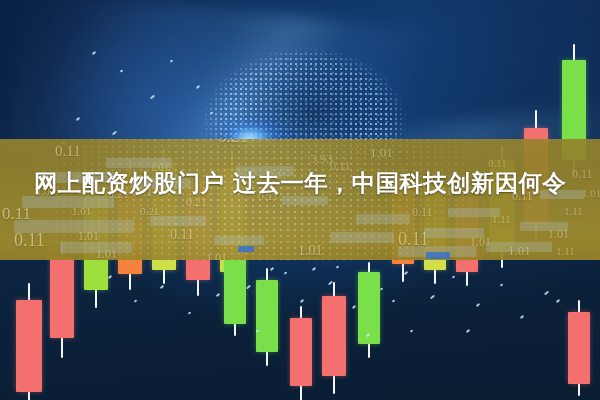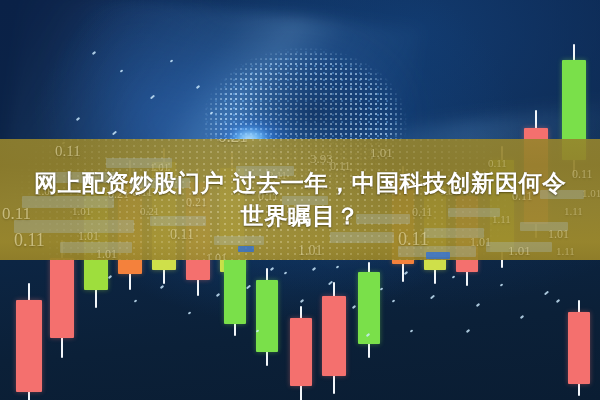--- a/index.html
+++ b/index.html
@@ -328,16 +328,15 @@
       <div class="gb-num" style="left: 556px; top: 107px; font-size: 11px; opacity: 0.6;">1.11</div>
       <div class="gb-num" style="left: 564px; top: 67px; font-size: 11px; opacity: 0.58;">1.11</div>
       <div class="gb-num" style="left: 572px; top: 29px; font-size: 12px; opacity: 0.6;">0.11</div>
       <div class="gb-num" style="left: 582px; top: 49px; font-size: 11px; opacity: 0.56;">1.01</div>
       <div class="gb-num" style="left: 488px; top: 19px; font-size: 11px; opacity: 0.52;">0.11</div>
       <div class="gb-num" style="left: 150px; top: 23px; font-size: 11px; opacity: 0.52;">1.01</div>
     </div>
 
   <div class="headline" id="headline" style="top: 167px;">
     <span class="ln">网上配资炒股门户 过去一年，中国科技创新因何令</span>
-    <span class="ln">世界瞩目？</span>
   </div>
 
 </div>
 
 </body></html>

